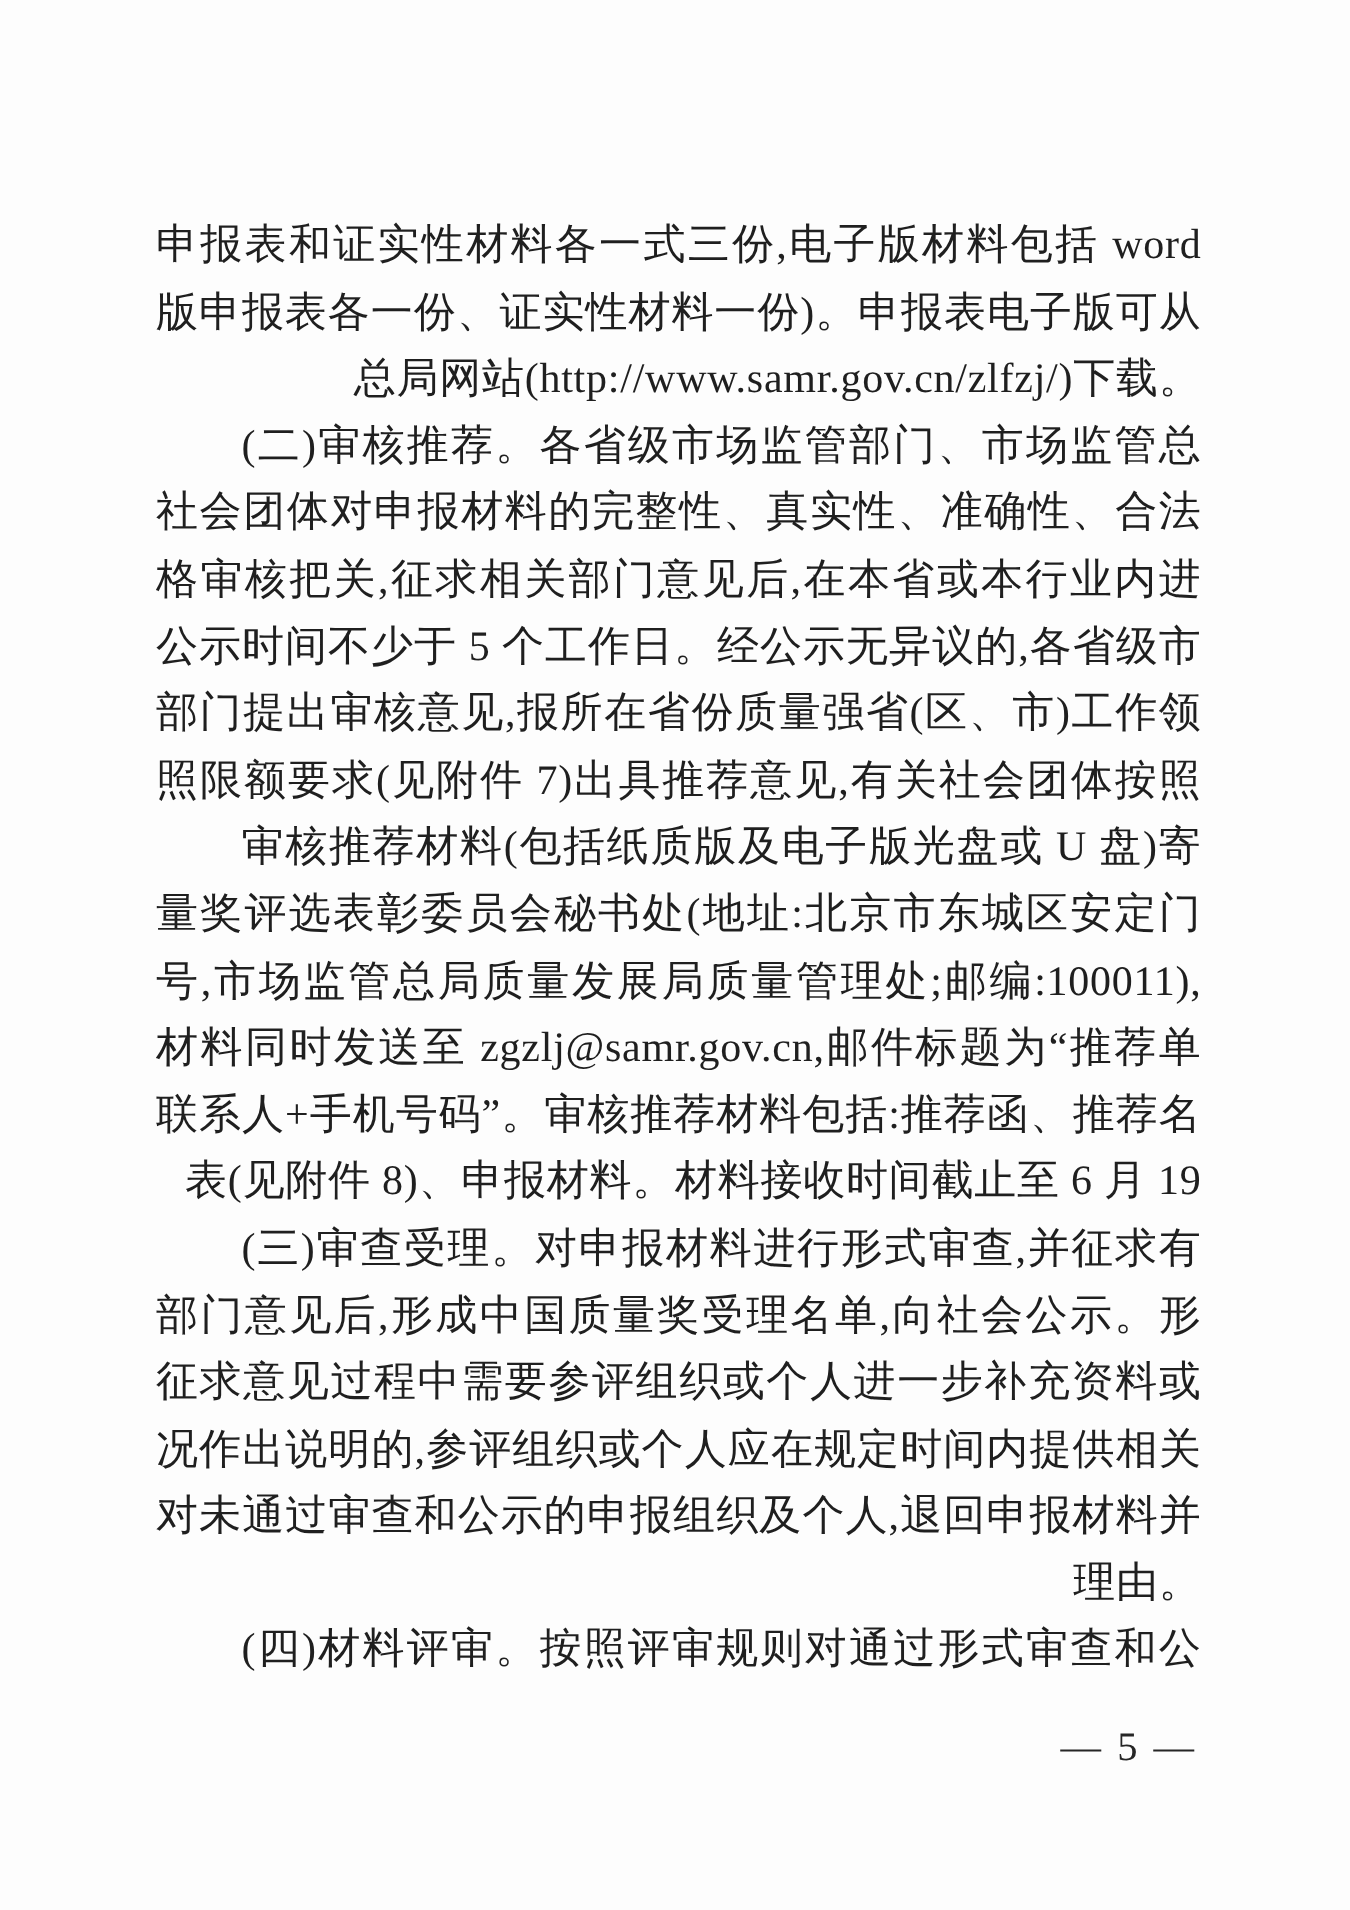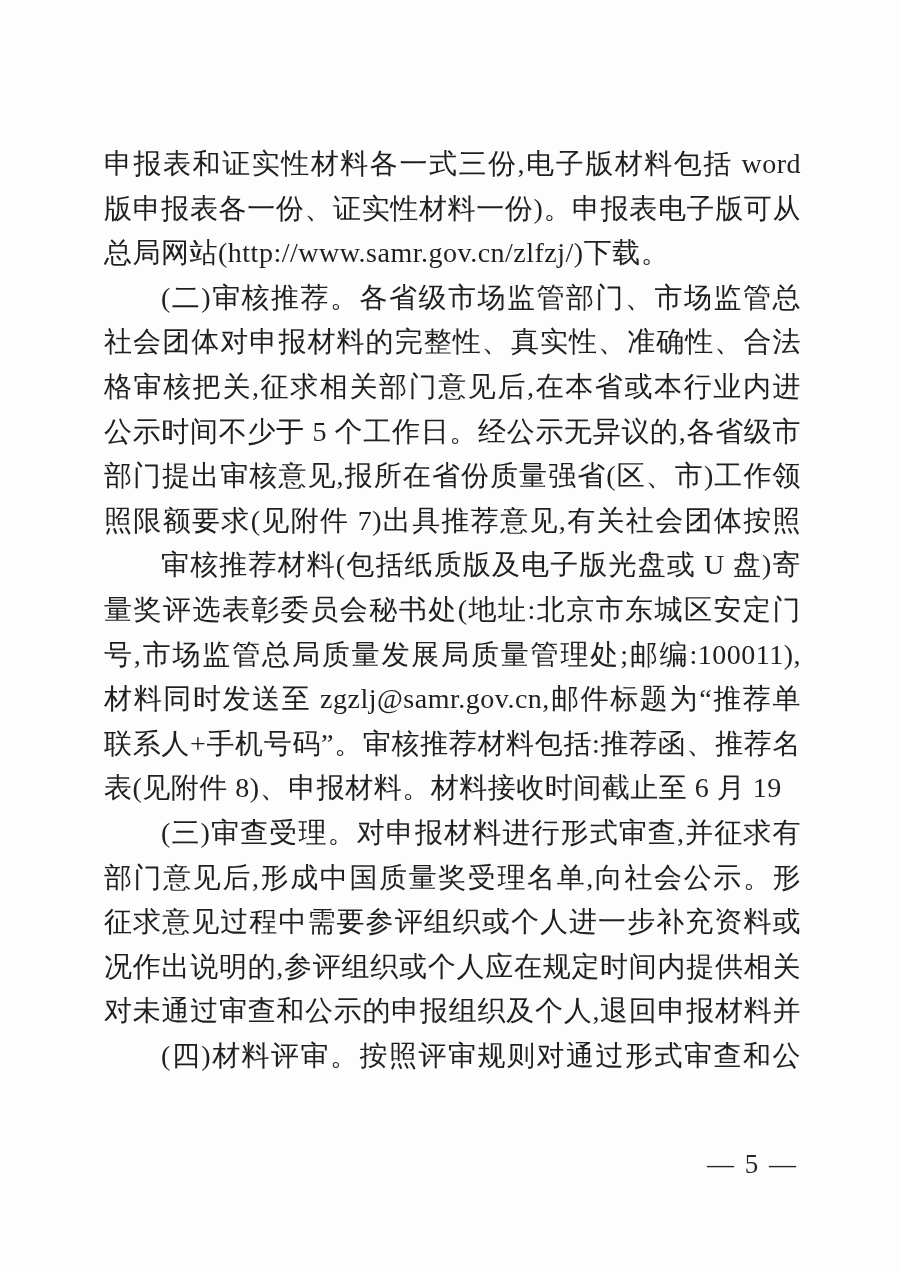--- a/index.html
+++ b/index.html
@@ -25,21 +25,21 @@
     .text-block {
       position: absolute;
       left: 104px;
       top: 142px;
       width: 697px;
     }
     .line {
       font-size: 28px;
       height: 44.6px;
       line-height: 44.6px;
-      text-align: left;
+      text-align: right;
       letter-spacing: 0.5px;
       white-space: normal;
       overflow: hidden;
     }
     .j {
       text-align: justify;
       text-align-last: justify;
     }
     .indent {
       text-indent: 57px;
@@ -76,19 +76,20 @@
     <div class="line j">号,市场监管总局质量发展局质量管理处;邮编:100011),电子版</div>
     <div class="line j">材料同时发送至 zgzlj@samr.gov.cn,邮件标题为“推荐单位名称+</div>
     <div class="line j">联系人+手机号码”。审核推荐材料包括:推荐函、推荐名单汇总</div>
     <div class="line">表(见附件 8)、申报材料。材料接收时间截止至 6 月 19 日。</div>
 
     <div class="line j indent">(三)审查受理。对申报材料进行形式审查,并征求有关主管</div>
     <div class="line j">部门意见后,形成中国质量奖受理名单,向社会公示。形式审查和</div>
     <div class="line j">征求意见过程中需要参评组织或个人进一步补充资料或就有关情</div>
     <div class="line j">况作出说明的,参评组织或个人应在规定时间内提供相关材料。</div>
     <div class="line j">对未通过审查和公示的申报组织及个人,退回申报材料并说明</div>
+    <div class="line">理由。</div>
 
     <div class="line j indent">(四)材料评审。按照评审规则对通过形式审查和公示的组织</div>
 
   </div>
 
   <div class="footer">— 5 —</div>
 </div>
 
 </body></html>

